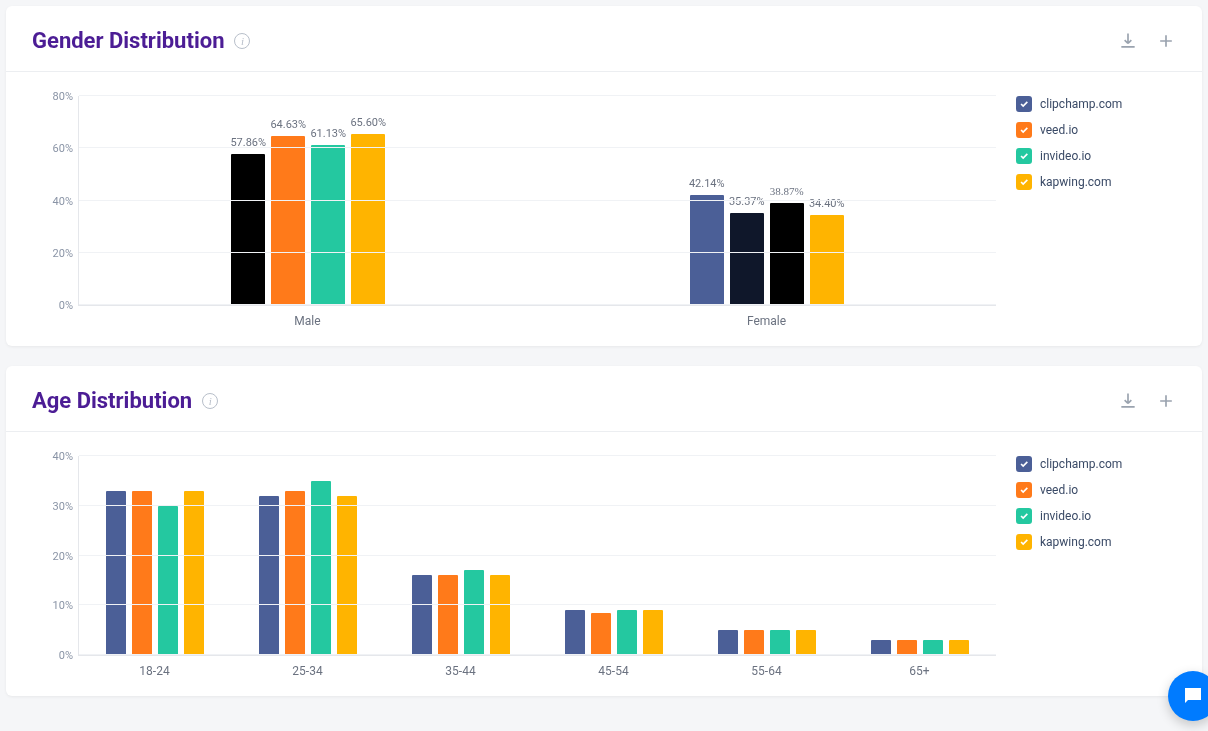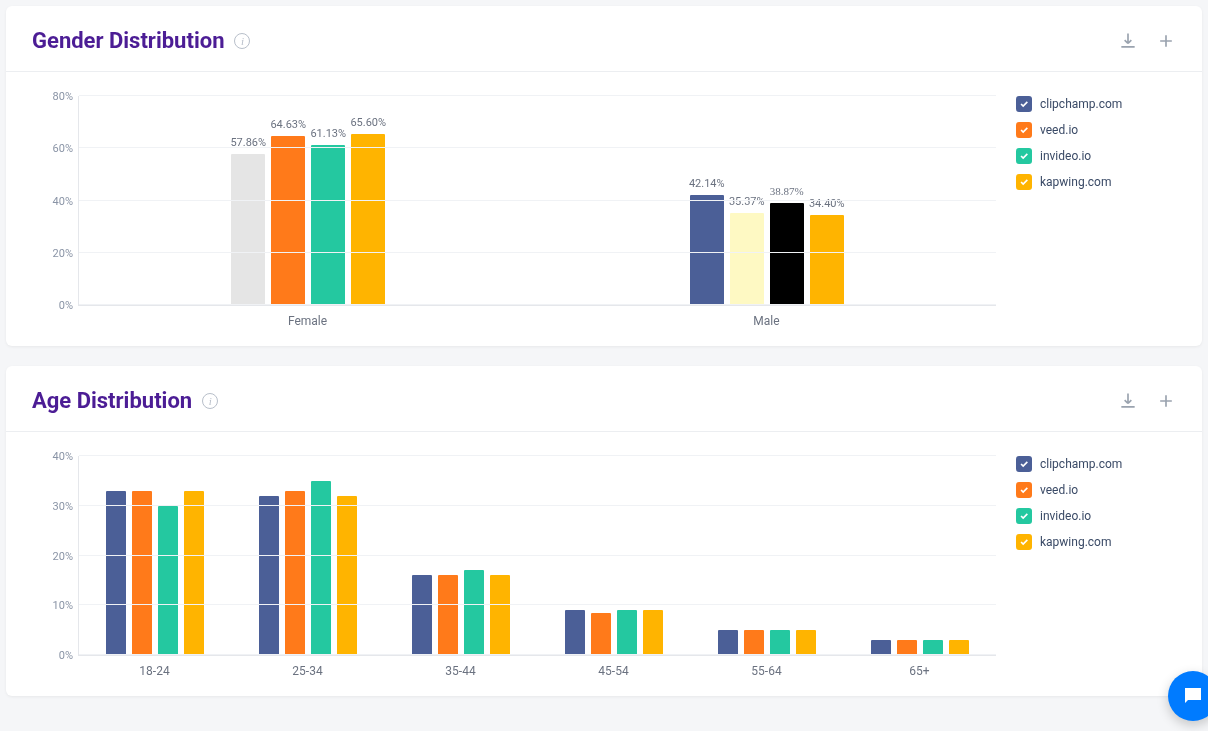--- a/index.html
+++ b/index.html
@@ -167,38 +167,38 @@
           </svg>
       </span>
     </div>
   </div>
 
   <div class="chart-area">
     <div class="plot">
       <div class="grid-zone" id="gender-grid" style="height:210px;">
         <div class="groups" id="gender-groups">
             <div class="group">
-              <div class="bar" style="height: 72.325%; background: #e5e5e5;">
+              <div class="bar" style="height: 72.325%; background: #000000;">
                 <div class="val-label">57.86%</div>
               </div>
               <div class="bar" style="height: 80.7875%; background: rgb(255, 122, 26);">
                 <div class="val-label">64.63%</div>
               </div>
               <div class="bar" style="height: 76.4125%; background: rgb(36, 200, 160);">
                 <div class="val-label">61.13%</div>
               </div>
               <div class="bar" style="height: 82%; background: rgb(255, 180, 0);">
                 <div class="val-label">65.60%</div>
               </div>
             </div>
             <div class="group">
               <div class="bar" style="height: 52.675%; background: rgb(75, 95, 151);">
                 <div class="val-label">42.14%</div>
               </div>
-              <div class="bar" style="height: 44.2125%; background: #fef9c3;">
+              <div class="bar" style="height: 44.2125%; background: #0f172a;">
                 <div class="val-label">35.37%</div>
               </div>
               <div class="bar" style="height: 48.5875%; background: #000000; font-family: Liberation Serif, serif;">
                 <div class="val-label">38.87%</div>
               </div>
               <div class="bar" style="height: 43%; background: rgb(255, 180, 0);">
                 <div class="val-label">34.40%</div>
               </div>
             </div>
           </div>
@@ -207,22 +207,22 @@
           <div class="gridline" style="bottom: 25%;"></div>
           <div class="y-label" style="bottom: 25%; transform: translateY(50%);">20%</div>
           <div class="gridline" style="bottom: 50%;"></div>
           <div class="y-label" style="bottom: 50%; transform: translateY(50%);">40%</div>
           <div class="gridline" style="bottom: 75%;"></div>
           <div class="y-label" style="bottom: 75%; transform: translateY(50%);">60%</div>
           <div class="gridline" style="bottom: 100%;"></div>
           <div class="y-label" style="bottom: 100%; transform: translateY(50%);">80%</div>
         </div>
       <div class="x-labels" id="gender-xlabels">
+          <div class="x-label">Male</div>
           <div class="x-label">Female</div>
-          <div class="x-label">Male</div>
         </div>
     </div>
     <div class="legend" id="gender-legend">
         <div class="legend-item">
           <span class="swatch" style="background: rgb(75, 95, 151);">
             <svg viewBox="0 0 24 24" fill="none" stroke="#fff" stroke-width="4">
               <path d="M5 12l5 5L20 7"></path>
             </svg>
           </span>
           <span>clipchamp.com</span>

